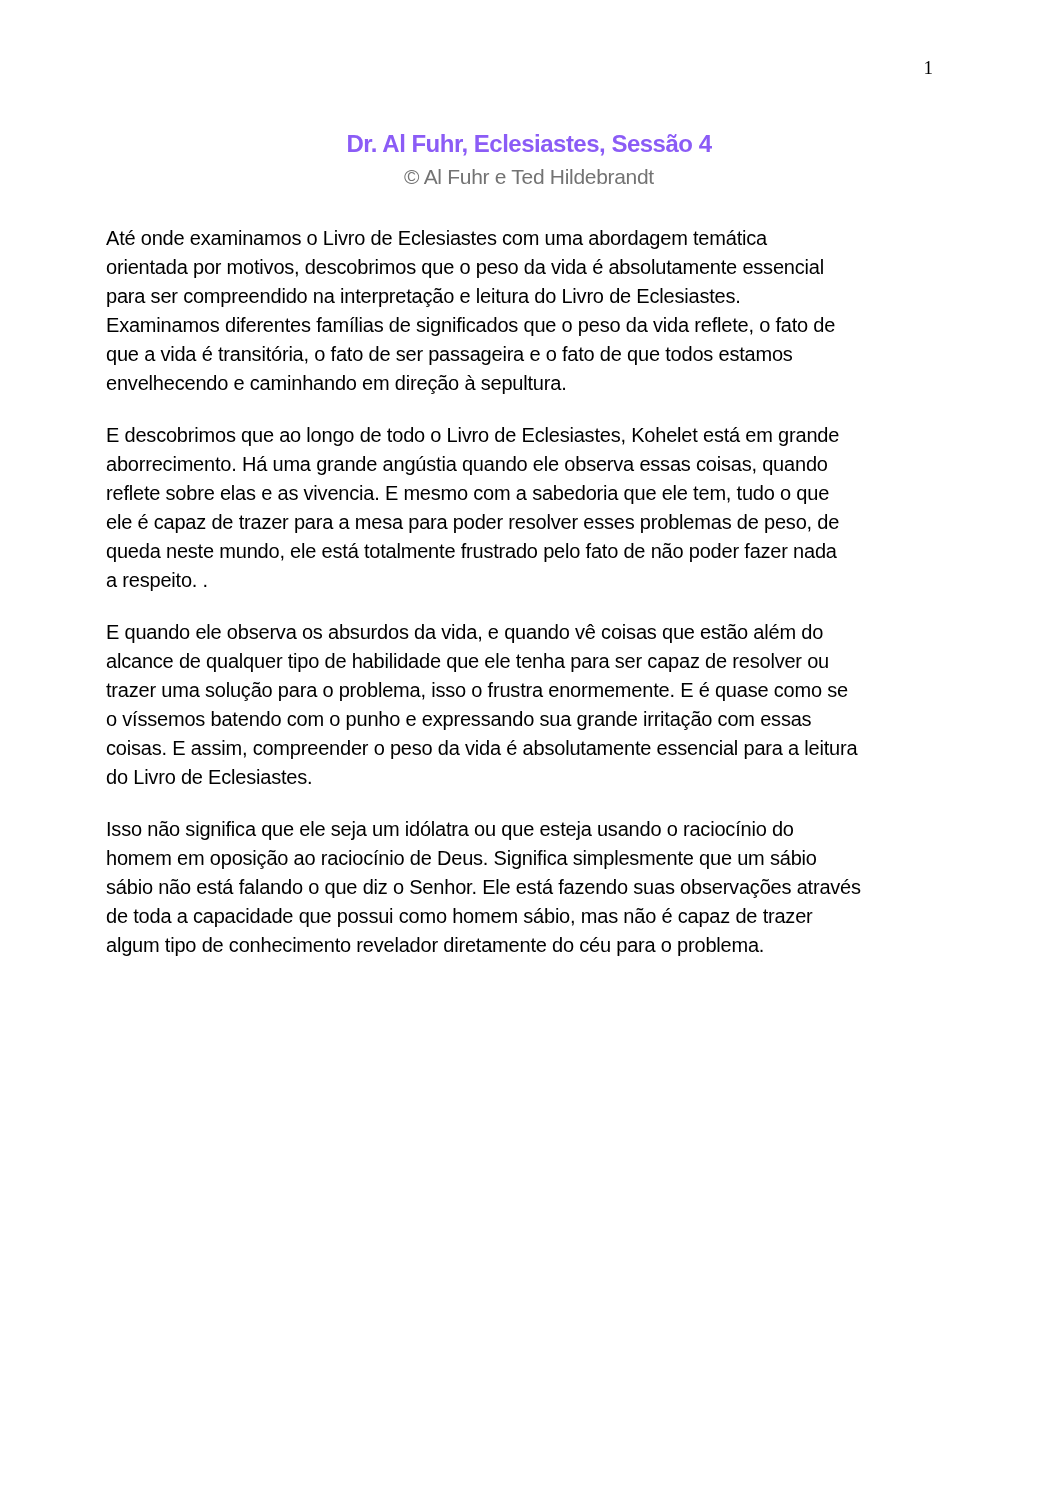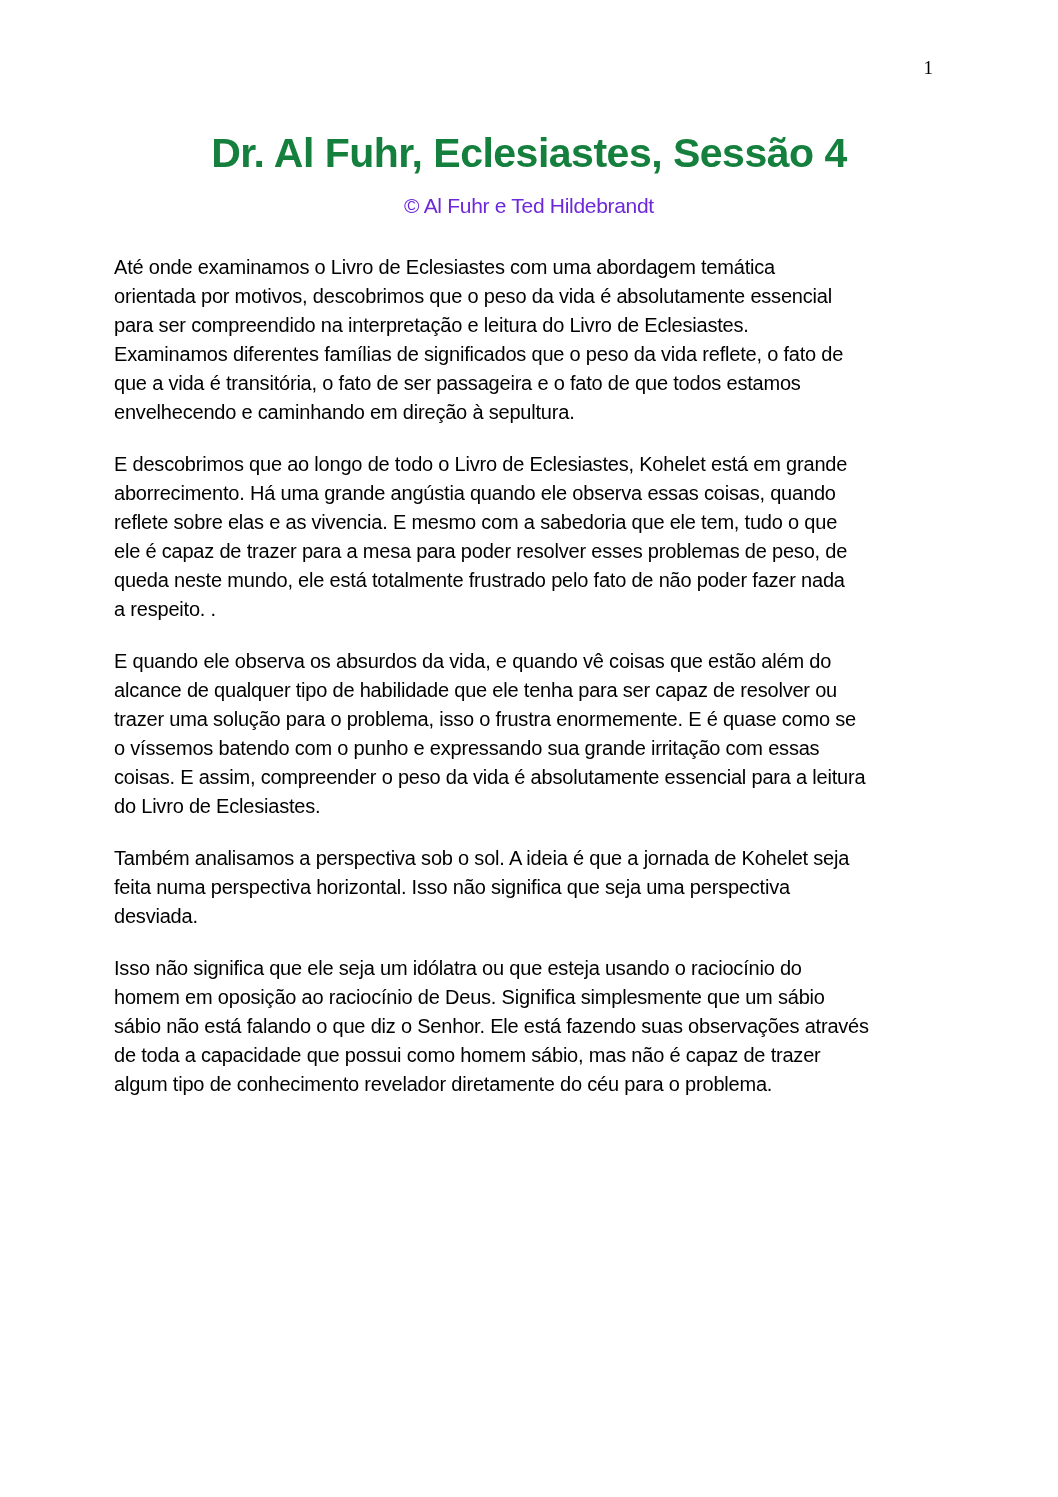--- a/index.html
+++ b/index.html
@@ -23,41 +23,41 @@
     right: 125px;
     font-family: "Liberation Serif", serif;
     font-size: 19px;
     color: #000000;
   }
   .doc-header {
     padding-top: 130px;
     text-align: center;
   }
   .doc-title {
-    font-size: 41px;
+    font-size: 24px;
     font-weight: bold;
     letter-spacing: -0.5px;
     line-height: 1.15;
-    color: #15803d;
+    color: #8b5cf6;
   }
   .doc-subtitle {
     font-size: 21px;
-    margin-top: 17px;
+    margin-top: 7px;
     letter-spacing: -0.3px;
-    color: #6d28d9;
+    color: #737373;
   }
   .doc-content {
     margin: 35px 50px 0 106px;
     font-size: 20px;
     line-height: 29px;
     letter-spacing: -0.2px;
   }
   .paragraph {
     white-space: pre-line;
-    margin: 0 0 23px 8px;
+    margin: 0 0 23px 0;
   }
 </style>
 </head>
 <body>
 
 <div class="page">
 
   <div class="page-number">1</div>
 
   <div class="doc-header">
@@ -77,23 +77,20 @@
 reflete sobre elas e as vivencia. E mesmo com a sabedoria que ele tem, tudo o que
 ele é capaz de trazer para a mesa para poder resolver esses problemas de peso, de
 queda neste mundo, ele está totalmente frustrado pelo fato de não poder fazer nada
 a respeito. .</div>
     <div class="paragraph">E quando ele observa os absurdos da vida, e quando vê coisas que estão além do
 alcance de qualquer tipo de habilidade que ele tenha para ser capaz de resolver ou
 trazer uma solução para o problema, isso o frustra enormemente. E é quase como se
 o víssemos batendo com o punho e expressando sua grande irritação com essas
 coisas. E assim, compreender o peso da vida é absolutamente essencial para a leitura
 do Livro de Eclesiastes.</div>
-    <div class="paragraph">Também analisamos a perspectiva sob o sol. A ideia é que a jornada de Kohelet seja
-feita numa perspectiva horizontal. Isso não significa que seja uma perspectiva
-desviada.</div>
     <div class="paragraph">Isso não significa que ele seja um idólatra ou que esteja usando o raciocínio do
 homem em oposição ao raciocínio de Deus. Significa simplesmente que um sábio
 sábio não está falando o que diz o Senhor. Ele está fazendo suas observações através
 de toda a capacidade que possui como homem sábio, mas não é capaz de trazer
 algum tipo de conhecimento revelador diretamente do céu para o problema.</div>
   </div>
 
 </div>
 
 </body></html>

